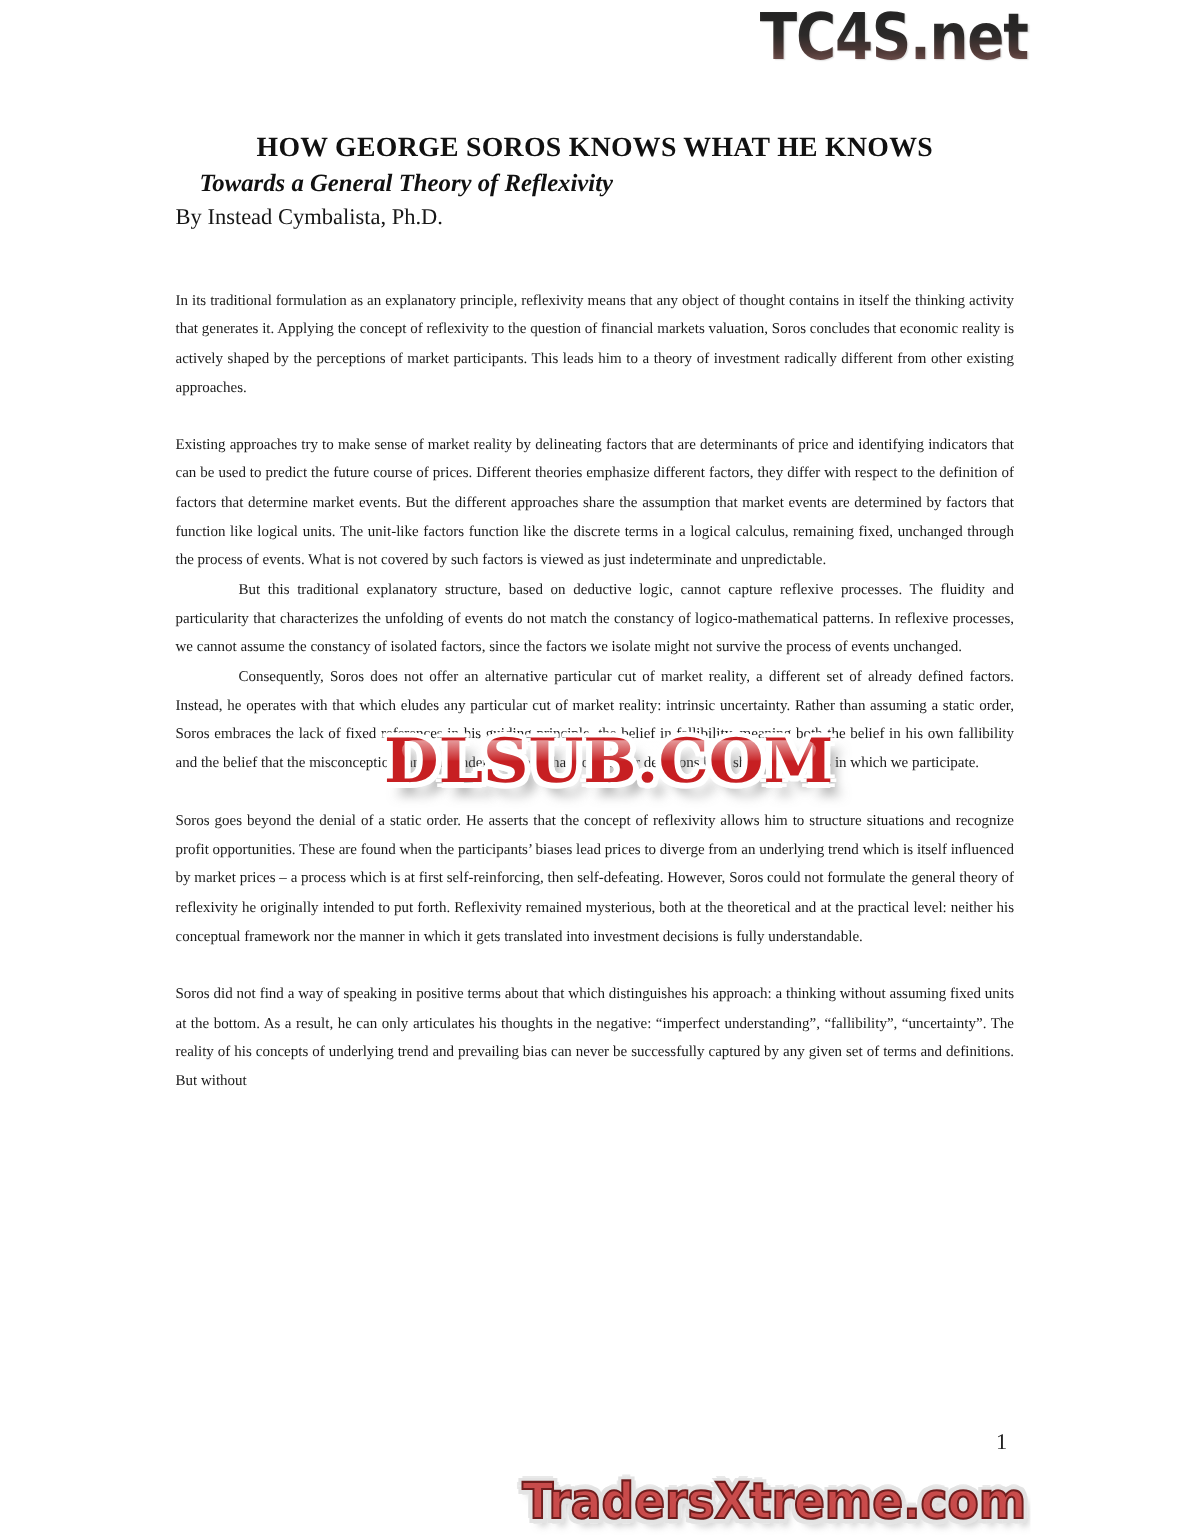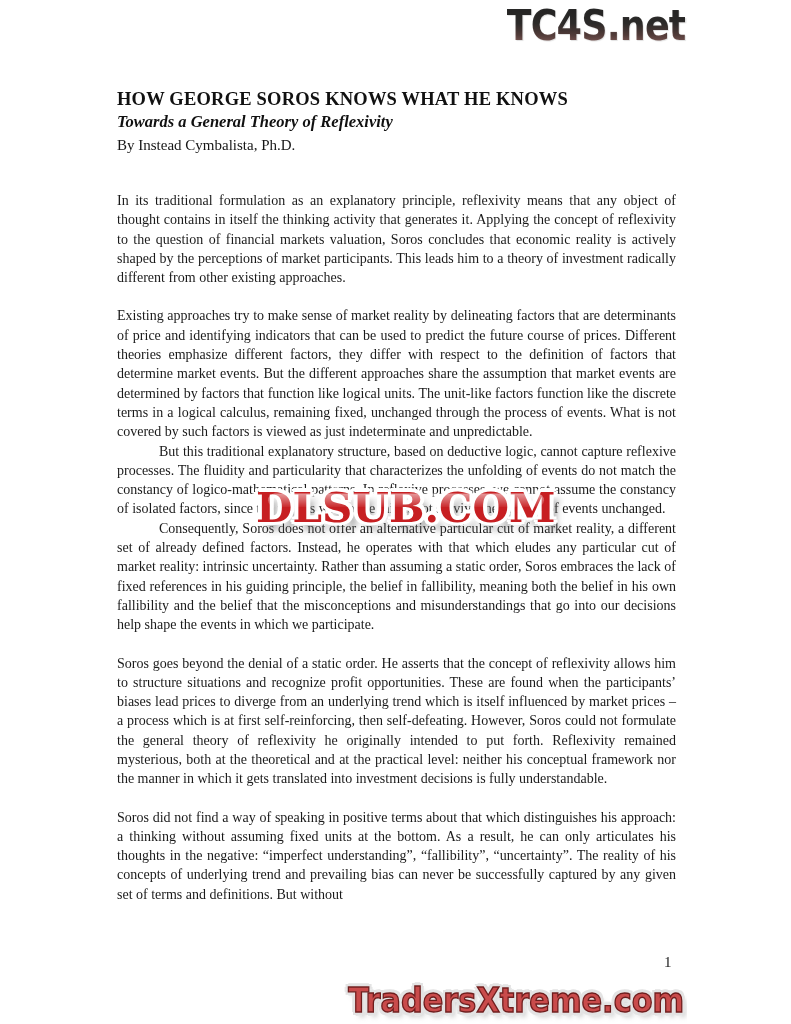--- a/index.html
+++ b/index.html
@@ -18,31 +18,31 @@
     background:linear-gradient(180deg,#262626 0%,#32302f 45%,#5c4340 72%,#a37470 100%);
     -webkit-background-clip:text; background-clip:text;
     -webkit-text-fill-color:transparent;
     text-shadow:1px 1px 1px rgba(0,0,0,0.12);
   }
 
   
   .content { position:absolute; left:117px; top:88px; width:559px; }
   h1.title {
     margin:0; font-size:18.5px; font-weight:bold; letter-spacing:.2px;
-    line-height:1.2; color:#111;
+    line-height:1.2; color:#111;text-align:center;
   }
   h2.subtitle {
-    margin:2px 0 0 0; font-size:16.5px; font-weight:bold; font-style:italic;
+    margin:2px 0 0 16px; font-size:16.5px; font-weight:bold; font-style:italic;
     line-height:1.2; color:#111;
   }
   .byline { margin:4px 0 0 0; font-size:15px; line-height:1.2; }
 
   .body-text { margin-top:37px; }
   .body-text p {
-    margin:0; font-size:14px; line-height:19.3px; text-align:justify;
+    margin:0; font-size:10px; line-height:19.3px; text-align:justify;
     color:#1a1a1a;
   }
   .body-text p.gap-after { margin-bottom:19px; }
   .body-text p.cont { text-indent:42px; }
   .u-part { }
 
   
   .watermark {
     position:absolute; left:256px; top:487px;
     font-family:"DejaVu Serif", serif; font-weight:bold;

